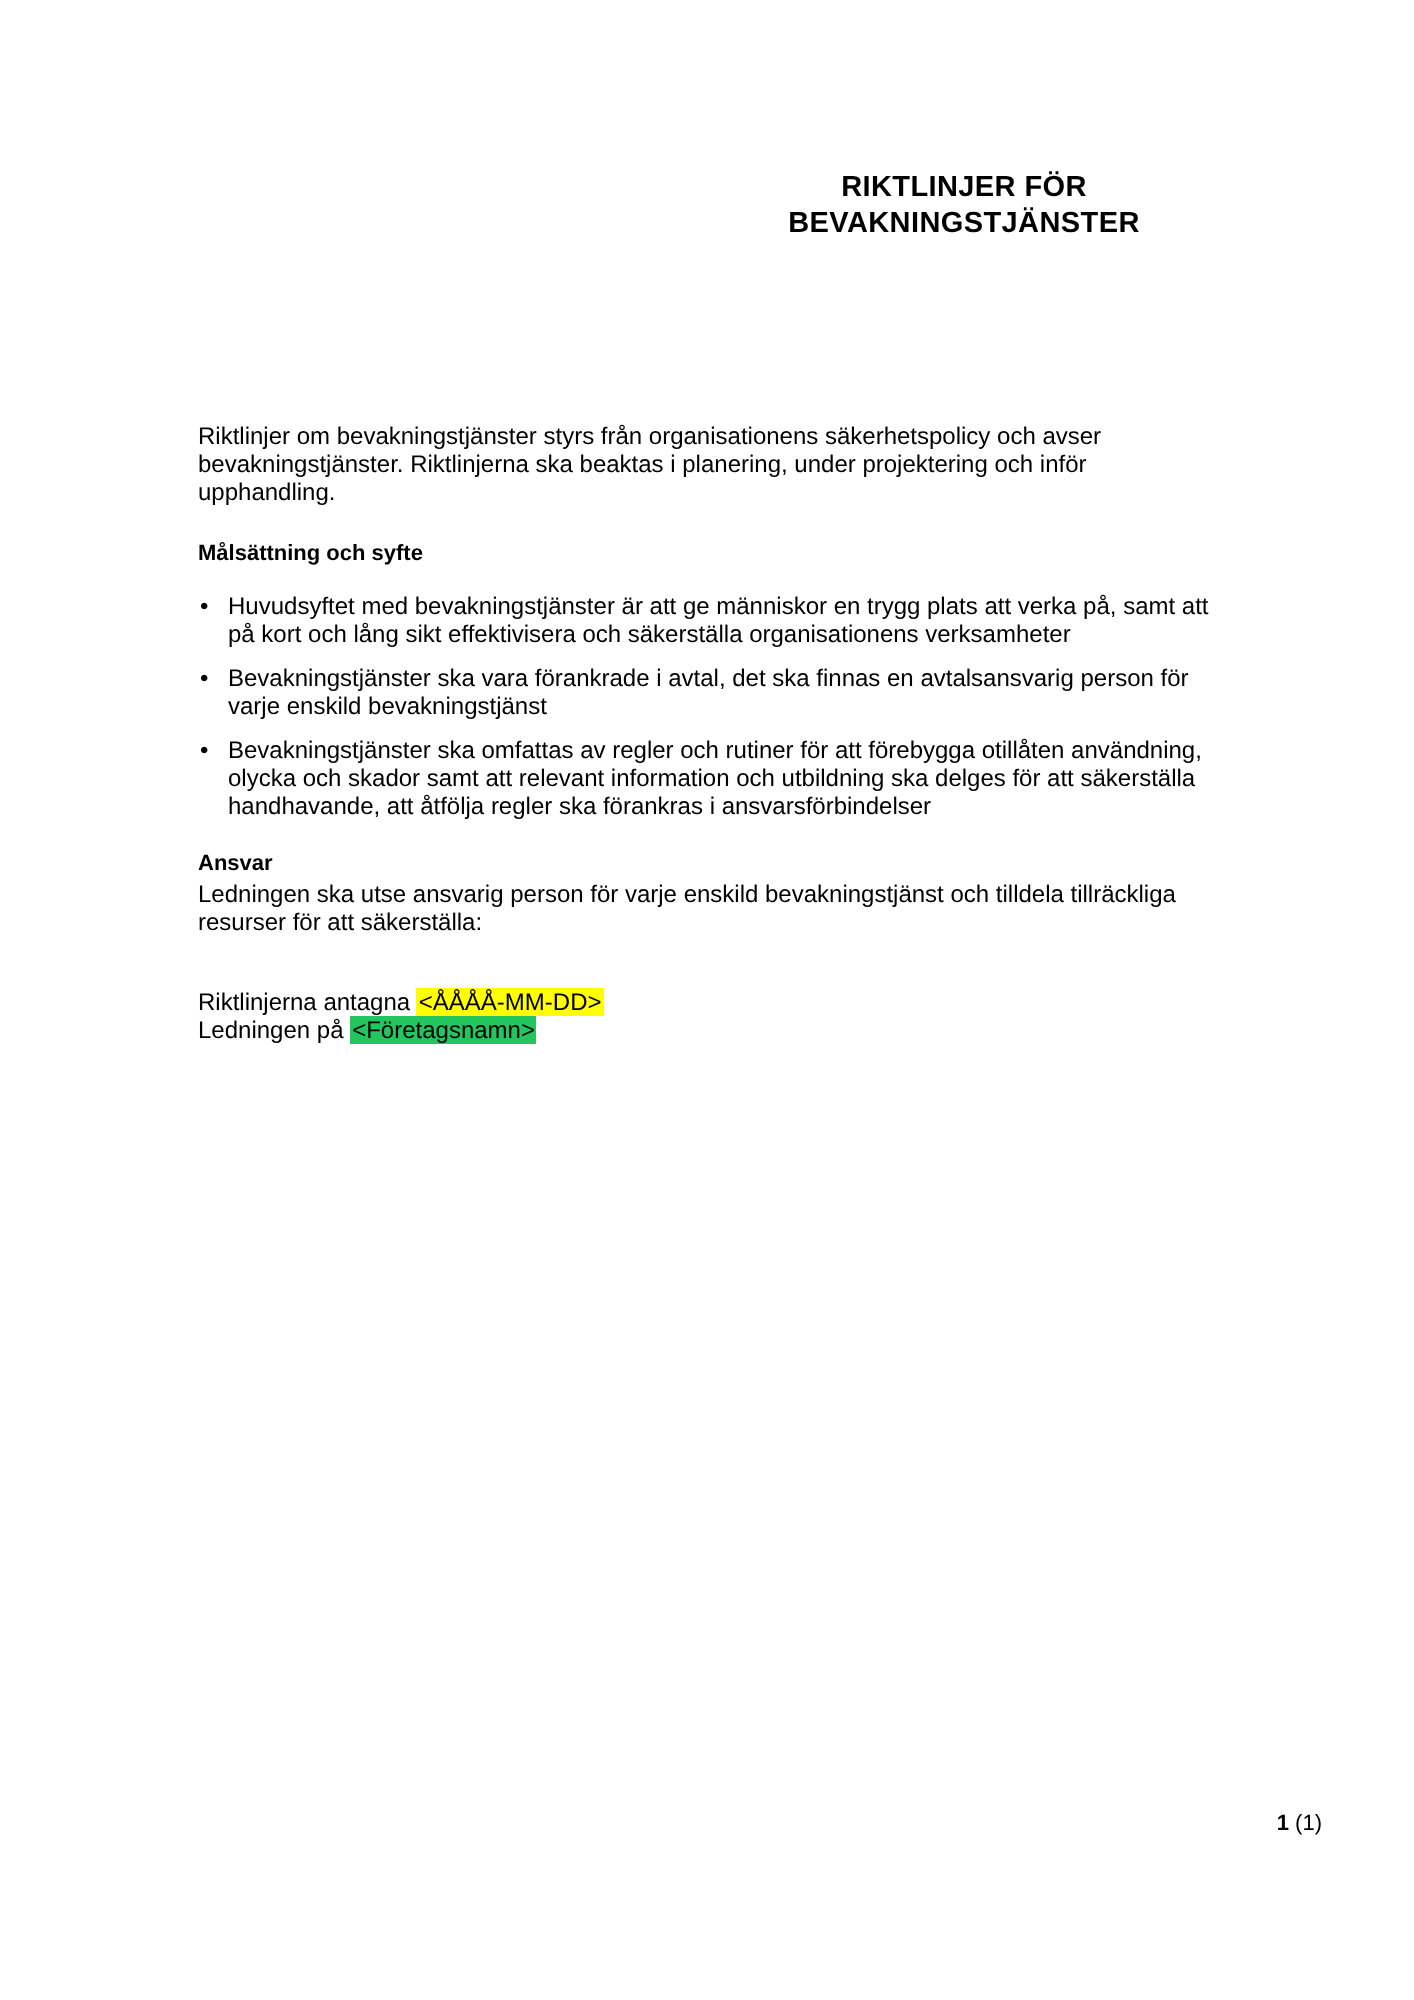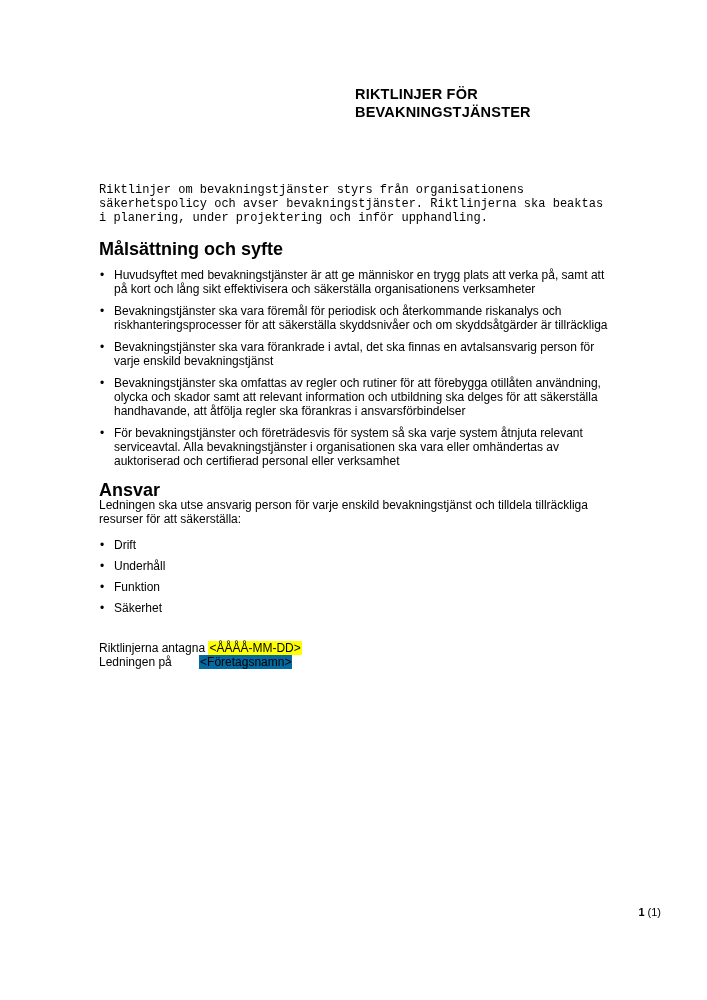--- a/index.html
+++ b/index.html
@@ -20,28 +20,28 @@
     top: 0;
     width: 510px;
   }
   .doc-title {
     margin: 85px 0 0 256px;
     font-size: 14.5px;
     font-weight: 700;
     line-height: 18px;
     letter-spacing: 0.2px;
     white-space: nowrap;
+    text-align: center;
   }
   .intro {
-    margin-top: 62px;
+    margin-top: 90px;
     margin-bottom: 0;
-    font-family: Liberation Mono, monospace;
   }
   h2.section-heading {
-    font-size: 18px;
+    font-size: 11px;
     font-weight: 700;
     line-height: 14px;
     margin: 17px 0 0 0;
   }
   h2.tight { margin-top: 15px; }
   ul.bullets {
     list-style: none;
     margin: 12px 0 0 0;
     padding: 0;
   }
@@ -83,45 +83,37 @@
       <div>RIKTLINJER FÖR</div>
       <div>BEVAKNINGSTJÄNSTER</div>
     </div>
 
     <p class="intro">Riktlinjer om bevakningstjänster styrs från organisationens säkerhetspolicy och avser bevakningstjänster. Riktlinjerna ska beaktas i planering, under projektering och inför upphandling.</p>
 
     <h2 class="section-heading">Målsättning och syfte</h2>
 
     <ul class="bullets">
       <li>Huvudsyftet med bevakningstjänster är att ge människor en trygg plats att verka på, samt att på kort och lång sikt effektivisera och säkerställa organisationens verksamheter</li>
-      <li>Bevakningstjänster ska vara föremål för periodisk och återkommande riskanalys och riskhanteringsprocesser för att säkerställa skyddsnivåer och om skyddsåtgärder är tillräckliga</li>
       <li>Bevakningstjänster ska vara förankrade i avtal, det ska finnas en avtalsansvarig person för varje enskild bevakningstjänst</li>
       <li>Bevakningstjänster ska omfattas av regler och rutiner för att förebygga otillåten användning, olycka och skador samt att relevant information och utbildning ska delges för att säkerställa handhavande, att åtfölja regler ska förankras i ansvarsförbindelser</li>
-      <li>För bevakningstjänster och företrädesvis för system så ska varje system åtnjuta relevant serviceavtal. Alla bevakningstjänster i organisationen ska vara eller omhändertas av auktoriserad och certifierad personal eller verksamhet</li>
     </ul>
 
     <h2 class="section-heading tight">Ansvar</h2>
 
     <p class="lead">Ledningen ska utse ansvarig person för varje enskild bevakningstjänst och tilldela tillräckliga resurser för att säkerställa:</p>
 
-    <ul class="bullets short-bullets">
-      <li>Drift</li>
-      <li>Underhåll</li>
-      <li>Funktion</li>
-      <li>Säkerhet</li>
-    </ul>
 
 
 
     <div class="signature">
       <p class="sig-line">
         <span>Riktlinjerna antagna </span><span class="hl" style="background: rgb(255, 255, 0);">&lt;ÅÅÅÅ-MM-DD&gt;</span>
       </p>
       <p class="sig-line">
-        <span>Ledningen på </span><span class="hl" style="background: #0369a1; margin-left: 24px;">&lt;Företagsnamn&gt;</span>
+        <span>Ledningen på </span><span class="hl" style="background: #22c55e;">&lt;Företagsnamn&gt;</span>
       </p>
     </div>
 
   </div>
 
   <div class="footer">
     <span class="num">1</span><span> (1)</span>
   </div>
 </div>
 

